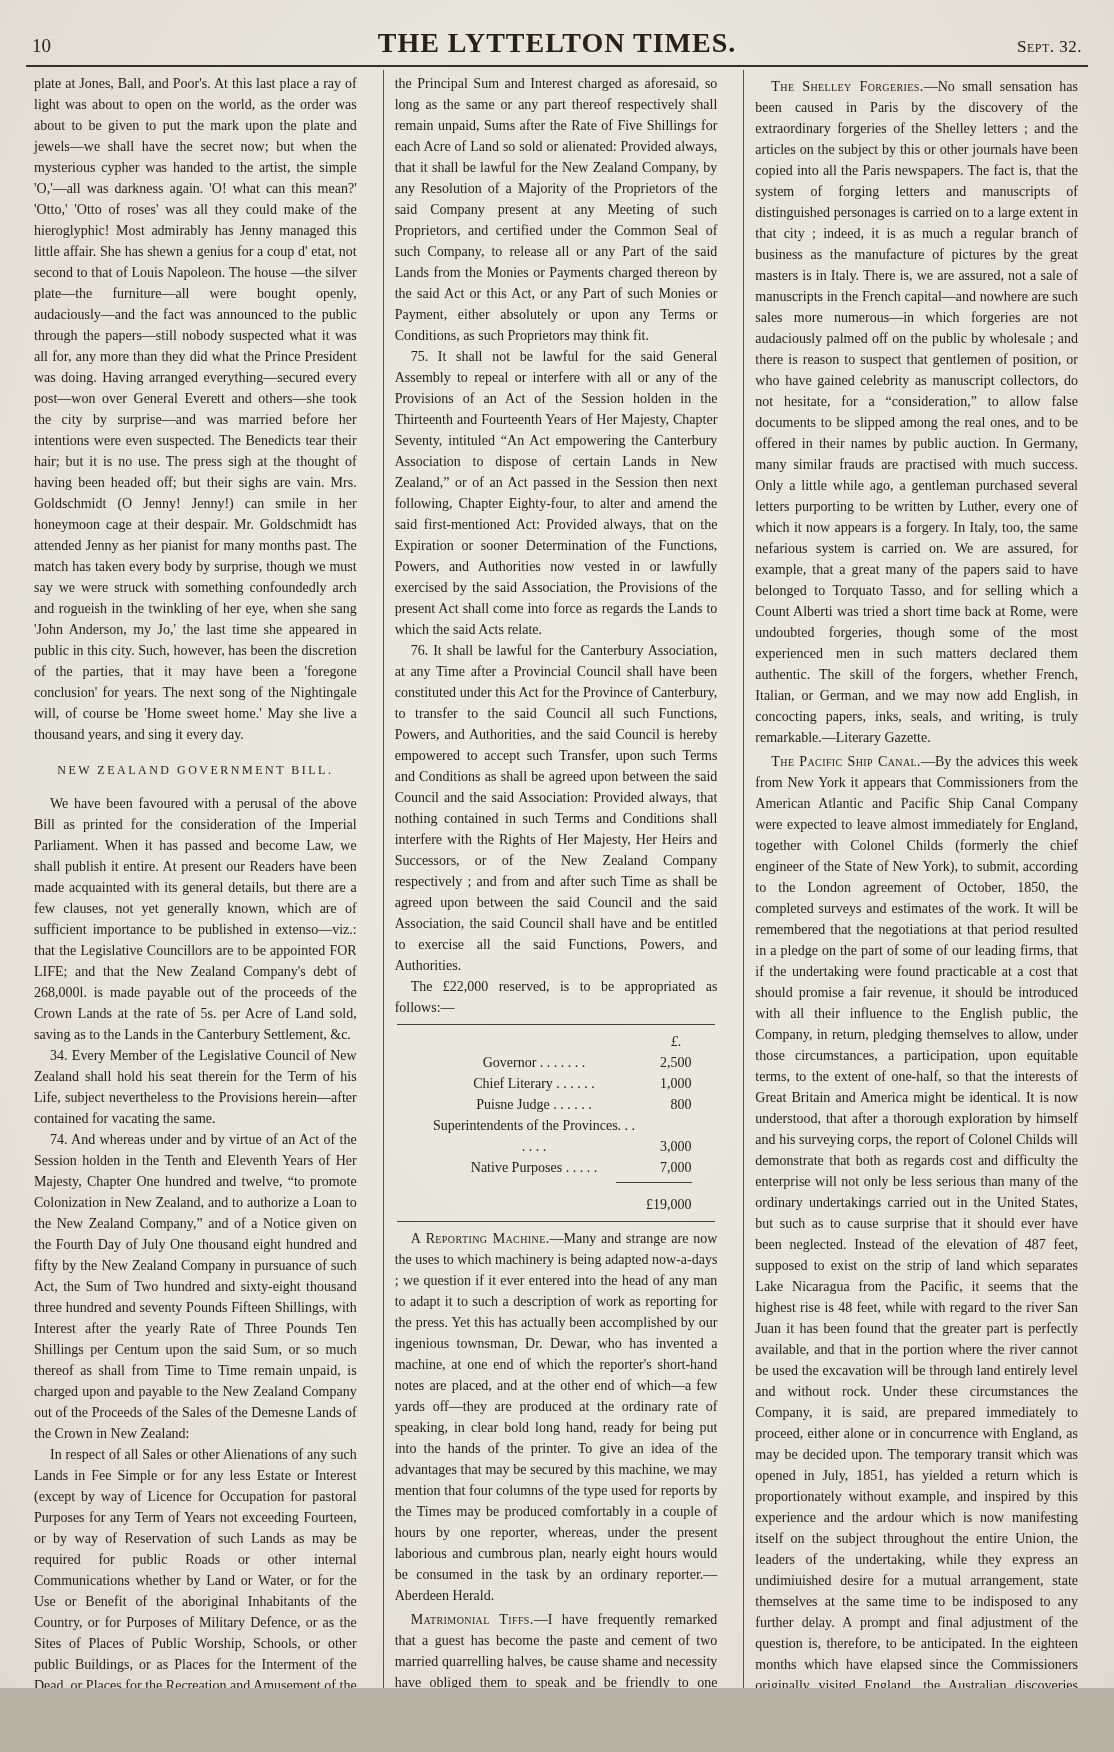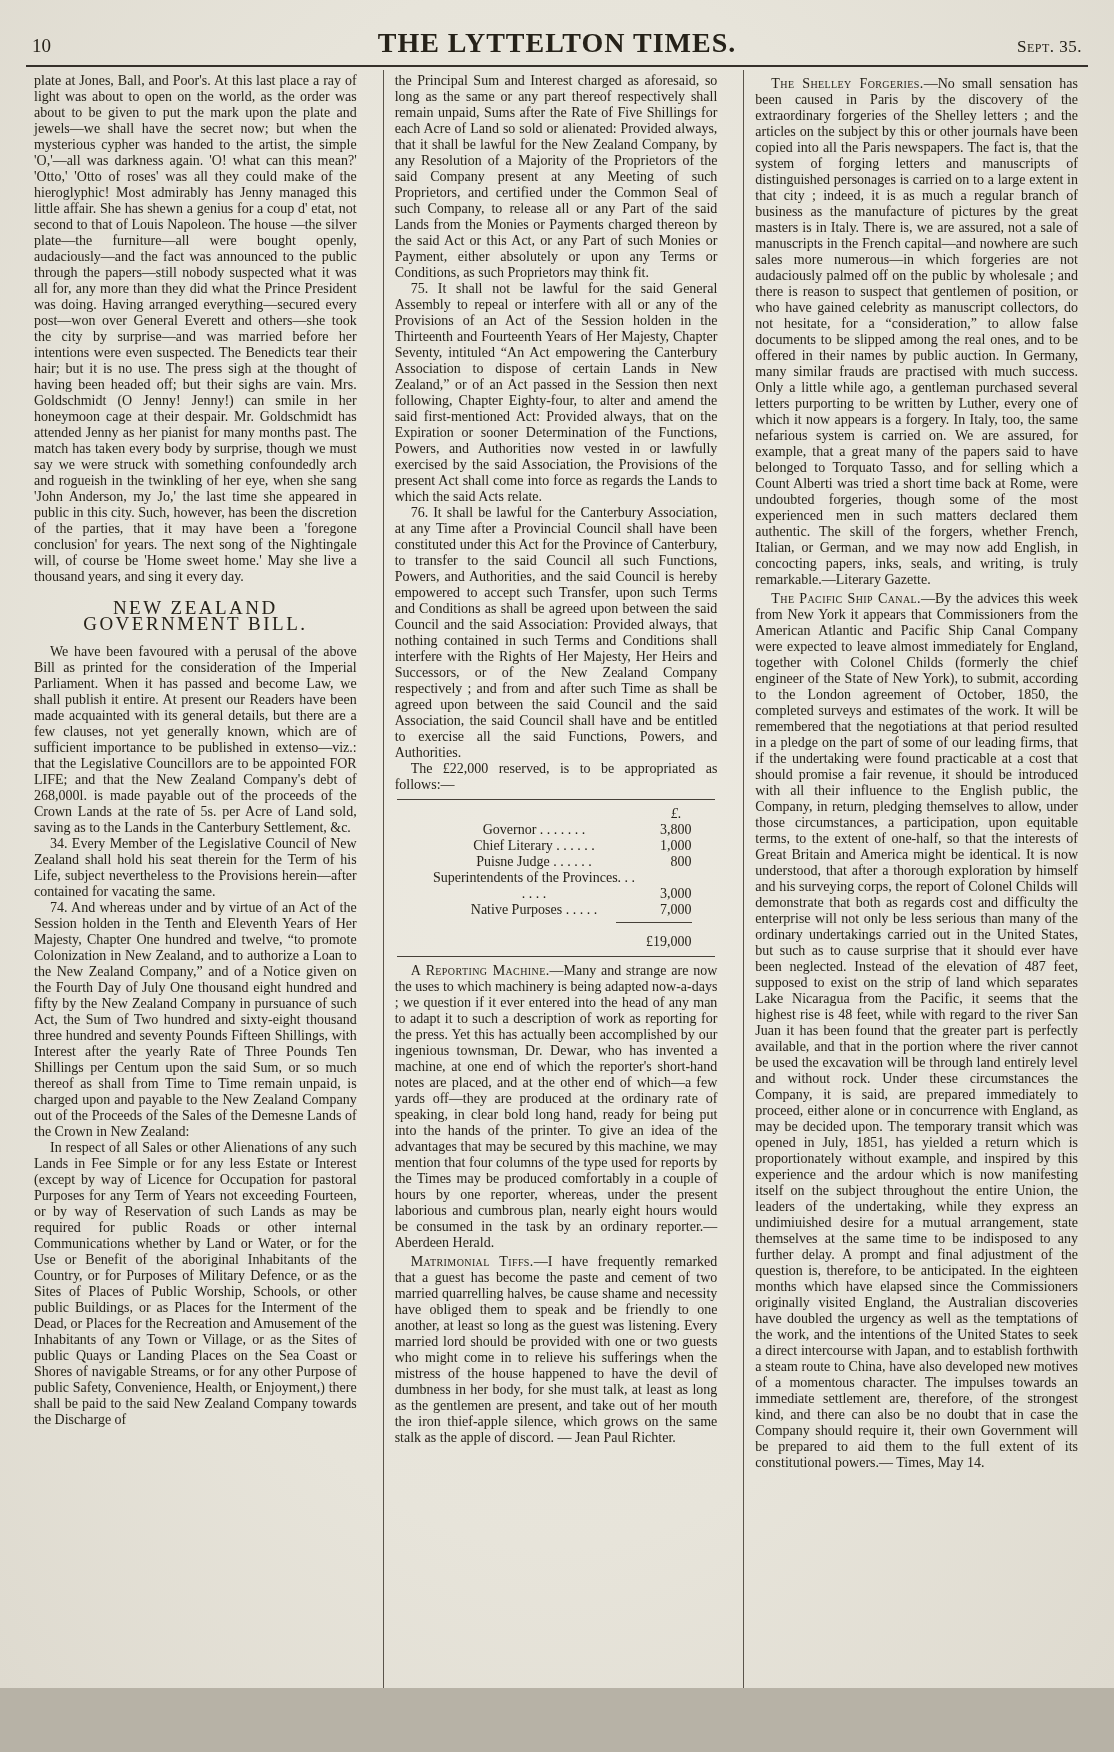--- a/index.html
+++ b/index.html
@@ -29,31 +29,31 @@
   .columns {
     display: flex;
     margin-top: 3px;
     height: 1668px;
     overflow: hidden;
   }
   .column {
     flex: 1 1 0;
     padding: 3px 10px 0 8px;
     font-size: 14px;
-    line-height: 16px;
+    line-height: 21px;
     text-align: justify;
     overflow: hidden;
   }
   .column + .column { border-left: 1px solid #5a544b; padding-left: 11px; margin-left: 16px; }
   p { margin: 0; text-indent: 16px; }
   p.noindent { text-indent: 0; }
   p.article { margin-top: 3px; }
   .lead { font-variant: small-caps; letter-spacing: 0.4px; }
   .section-heading {
-    font-size: 19px;
+    font-size: 12px;
     font-weight: normal;
     text-align: center;
     letter-spacing: 2.5px;
     margin: 15px 0 12px 0;
   }
   .col-rule { border-top: 1px solid #453f37; margin: 6px 2px; height: 0; }
   .approp { width: 84%; margin: 3px auto 4px auto; }
   .approp-currency { text-align: right; padding-right: 10px; font-style: italic; }
   .approp-row { display: flex; align-items: flex-end; justify-content: space-between; }
   .approp-label { flex: 1 1 auto; padding-left: 12px; text-align: center; }
@@ -68,21 +68,21 @@
   }
 </style>
 </head>
 <body>
 
 <div class="page">
 
   <div class="masthead">
     <span class="page-number">10</span>
     <span class="masthead-title">THE LYTTELTON TIMES.</span>
-    <span class="masthead-date">Sept. 35.</span>
+    <span class="masthead-date">Sept. 32.</span>
   </div>
 
   <div class="columns">
 
     <section class="column">
       <p class="noindent">plate at Jones, Ball, and Poor's. At this last place a ray of light was about to open on the world, as the order was about to be given to put the mark upon the plate and jewels—we shall have the secret now; but when the mysterious cypher was handed to the artist, the simple 'O,'—all was darkness again. 'O! what can this mean?' 'Otto,' 'Otto of roses' was all they could make of the hieroglyphic! Most admirably has Jenny managed this little affair. She has shewn a genius for a coup d' etat, not second to that of Louis Napoleon. The house —the silver plate—the furniture—all were bought openly, audaciously—and the fact was announced to the public through the papers—still nobody suspected what it was all for, any more than they did what the Prince President was doing. Having arranged everything—secured every post—won over General Everett and others—she took the city by surprise—and was married before her intentions were even suspected. The Benedicts tear their hair; but it is no use. The press sigh at the thought of having been headed off; but their sighs are vain. Mrs. Goldschmidt (O Jenny! Jenny!) can smile in her honeymoon cage at their despair. Mr. Goldschmidt has attended Jenny as her pianist for many months past. The match has taken every body by surprise, though we must say we were struck with something confoundedly arch and rogueish in the twinkling of her eye, when she sang 'John Anderson, my Jo,' the last time she appeared in public in this city. Such, however, has been the discretion of the parties, that it may have been a 'foregone conclusion' for years. The next song of the Nightingale will, of course be 'Home sweet home.' May she live a thousand years, and sing it every day.</p>
       <h2 class="section-heading">NEW ZEALAND GOVERNMENT BILL.</h2>
       <p>We have been favoured with a perusal of the above Bill as printed for the consideration of the Imperial Parliament. When it has passed and become Law, we shall publish it entire. At present our Readers have been made acquainted with its general details, but there are a few clauses, not yet generally known, which are of sufficient importance to be published in extenso—viz.: that the Legislative Councillors are to be appointed FOR LIFE; and that the New Zealand Company's debt of 268,000l. is made payable out of the proceeds of the Crown Lands at the rate of 5s. per Acre of Land sold, saving as to the Lands in the Canterbury Settlement, &amp;c.</p>
       <p>34. Every Member of the Legislative Council of New Zealand shall hold his seat therein for the Term of his Life, subject nevertheless to the Provisions herein—after contained for vacating the same.</p>
       <p>74. And whereas under and by virtue of an Act of the Session holden in the Tenth and Eleventh Years of Her Majesty, Chapter One hundred and twelve, “to promote Colonization in New Zealand, and to authorize a Loan to the New Zealand Company,” and of a Notice given on the Fourth Day of July One thousand eight hundred and fifty by the New Zealand Company in pursuance of such Act, the Sum of Two hundred and sixty-eight thousand three hundred and seventy Pounds Fifteen Shillings, with Interest after the yearly Rate of Three Pounds Ten Shillings per Centum upon the said Sum, or so much thereof as shall from Time to Time remain unpaid, is charged upon and payable to the New Zealand Company out of the Proceeds of the Sales of the Demesne Lands of the Crown in New Zealand:</p>
@@ -94,21 +94,21 @@
       <p>75. It shall not be lawful for the said General Assembly to repeal or interfere with all or any of the Provisions of an Act of the Session holden in the Thirteenth and Fourteenth Years of Her Majesty, Chapter Seventy, intituled “An Act empowering the Canterbury Association to dispose of certain Lands in New Zealand,” or of an Act passed in the Session then next following, Chapter Eighty-four, to alter and amend the said first-mentioned Act: Provided always, that on the Expiration or sooner Determination of the Functions, Powers, and Authorities now vested in or lawfully exercised by the said Association, the Provisions of the present Act shall come into force as regards the Lands to which the said Acts relate.</p>
       <p>76. It shall be lawful for the Canterbury Association, at any Time after a Provincial Council shall have been constituted under this Act for the Province of Canterbury, to transfer to the said Council all such Functions, Powers, and Authorities, and the said Council is hereby empowered to accept such Transfer, upon such Terms and Conditions as shall be agreed upon between the said Council and the said Association: Provided always, that nothing contained in such Terms and Conditions shall interfere with the Rights of Her Majesty, Her Heirs and Successors, or of the New Zealand Company respectively ; and from and after such Time as shall be agreed upon between the said Council and the said Association, the said Council shall have and be entitled to exercise all the said Functions, Powers, and Authorities.</p>
       <p>The £22,000 reserved, is to be appropriated as follows:—</p>
 
       <div class="col-rule"></div>
 
       <div class="approp">
         <div class="approp-currency">£.</div>
         <div class="approp-row">
           <span class="approp-label">Governor . . . . . . .</span>
-          <span class="approp-value">3,800</span>
+          <span class="approp-value">2,500</span>
         </div>
         <div class="approp-row">
           <span class="approp-label">Chief Literary . . . . . .</span>
           <span class="approp-value">1,000</span>
         </div>
         <div class="approp-row">
           <span class="approp-label">Puisne Judge . . . . . .</span>
           <span class="approp-value">800</span>
         </div>
         <div class="approp-row">

